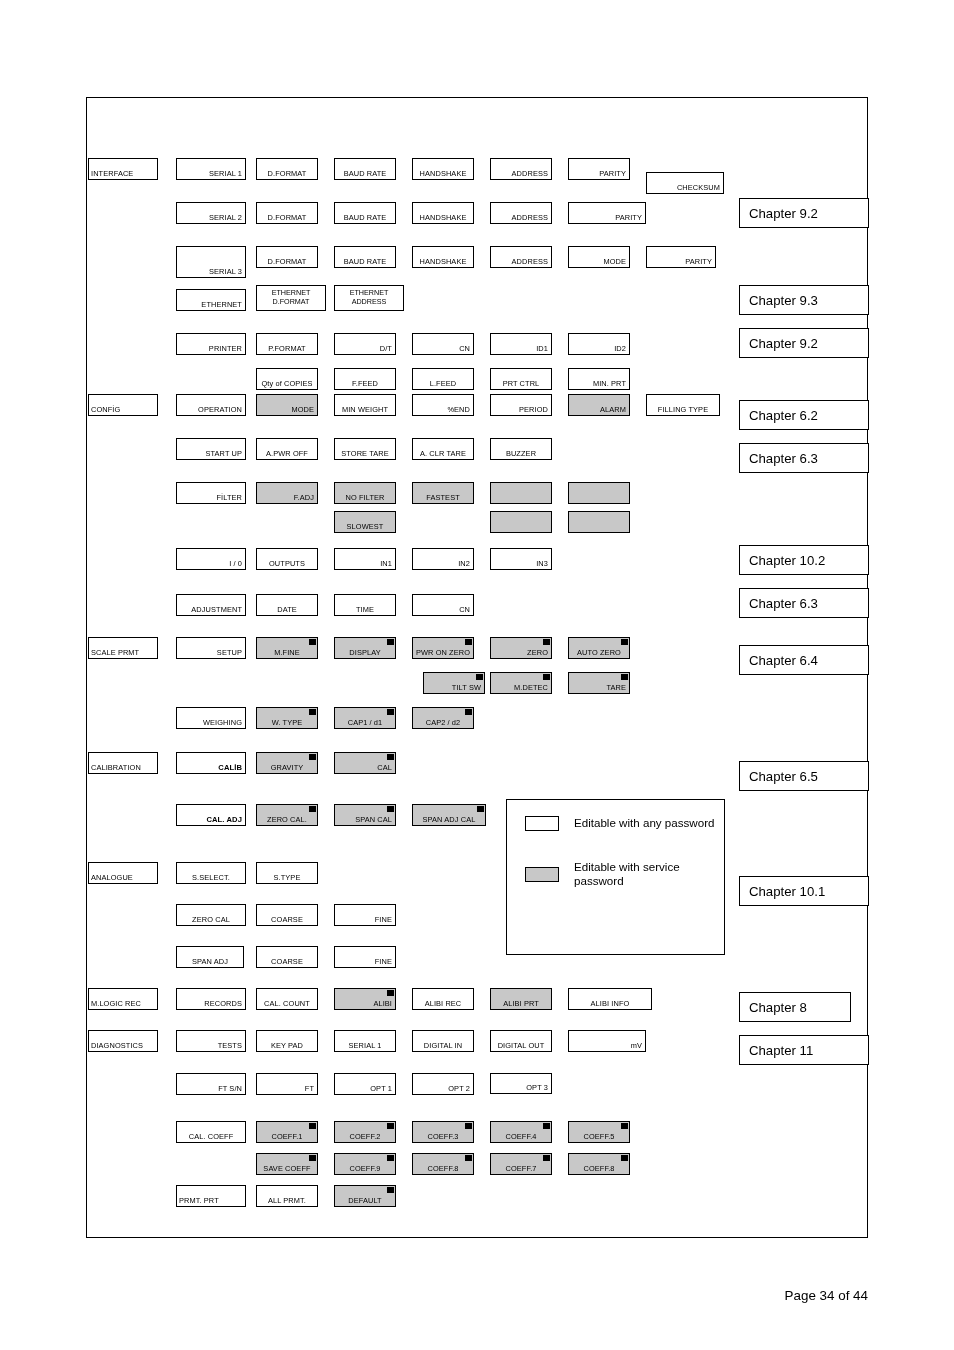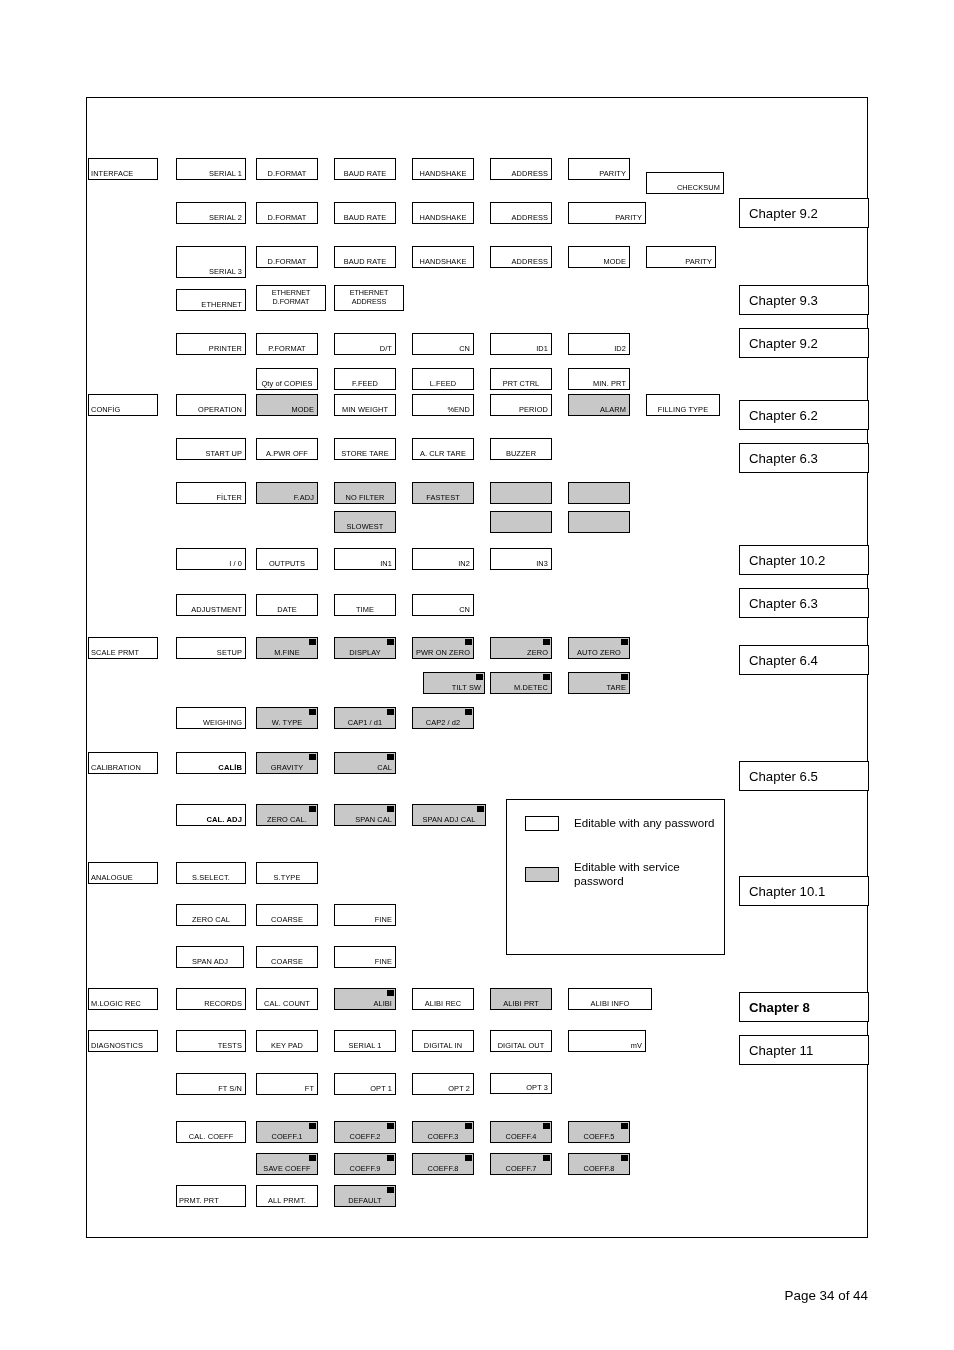--- a/index.html
+++ b/index.html
@@ -701,21 +701,21 @@
       </div>
       <div class="chapter-box" style="left: 739px; top: 645px; width: 130px; height: 30px;">
         <span>Chapter 6.4</span>
       </div>
       <div class="chapter-box" style="left: 739px; top: 761px; width: 130px; height: 30px;">
         <span>Chapter 6.5</span>
       </div>
       <div class="chapter-box" style="left: 739px; top: 876px; width: 130px; height: 30px;">
         <span>Chapter 10.1</span>
       </div>
-      <div class="chapter-box" style="left: 739px; top: 992px; width: 130px; height: 30px; font-weight: bold;">
+      <div class="chapter-box" style="left: 739px; top: 992px; width: 112px; height: 30px;">
         <span>Chapter 8</span>
       </div>
       <div class="chapter-box" style="left: 739px; top: 1035px; width: 130px; height: 30px;">
         <span>Chapter 11</span>
       </div>
     </div>
 
   <div id="legend">
       <div class="legend-row" style="top: 14px;">
         <div class="legend-swatch"></div>

